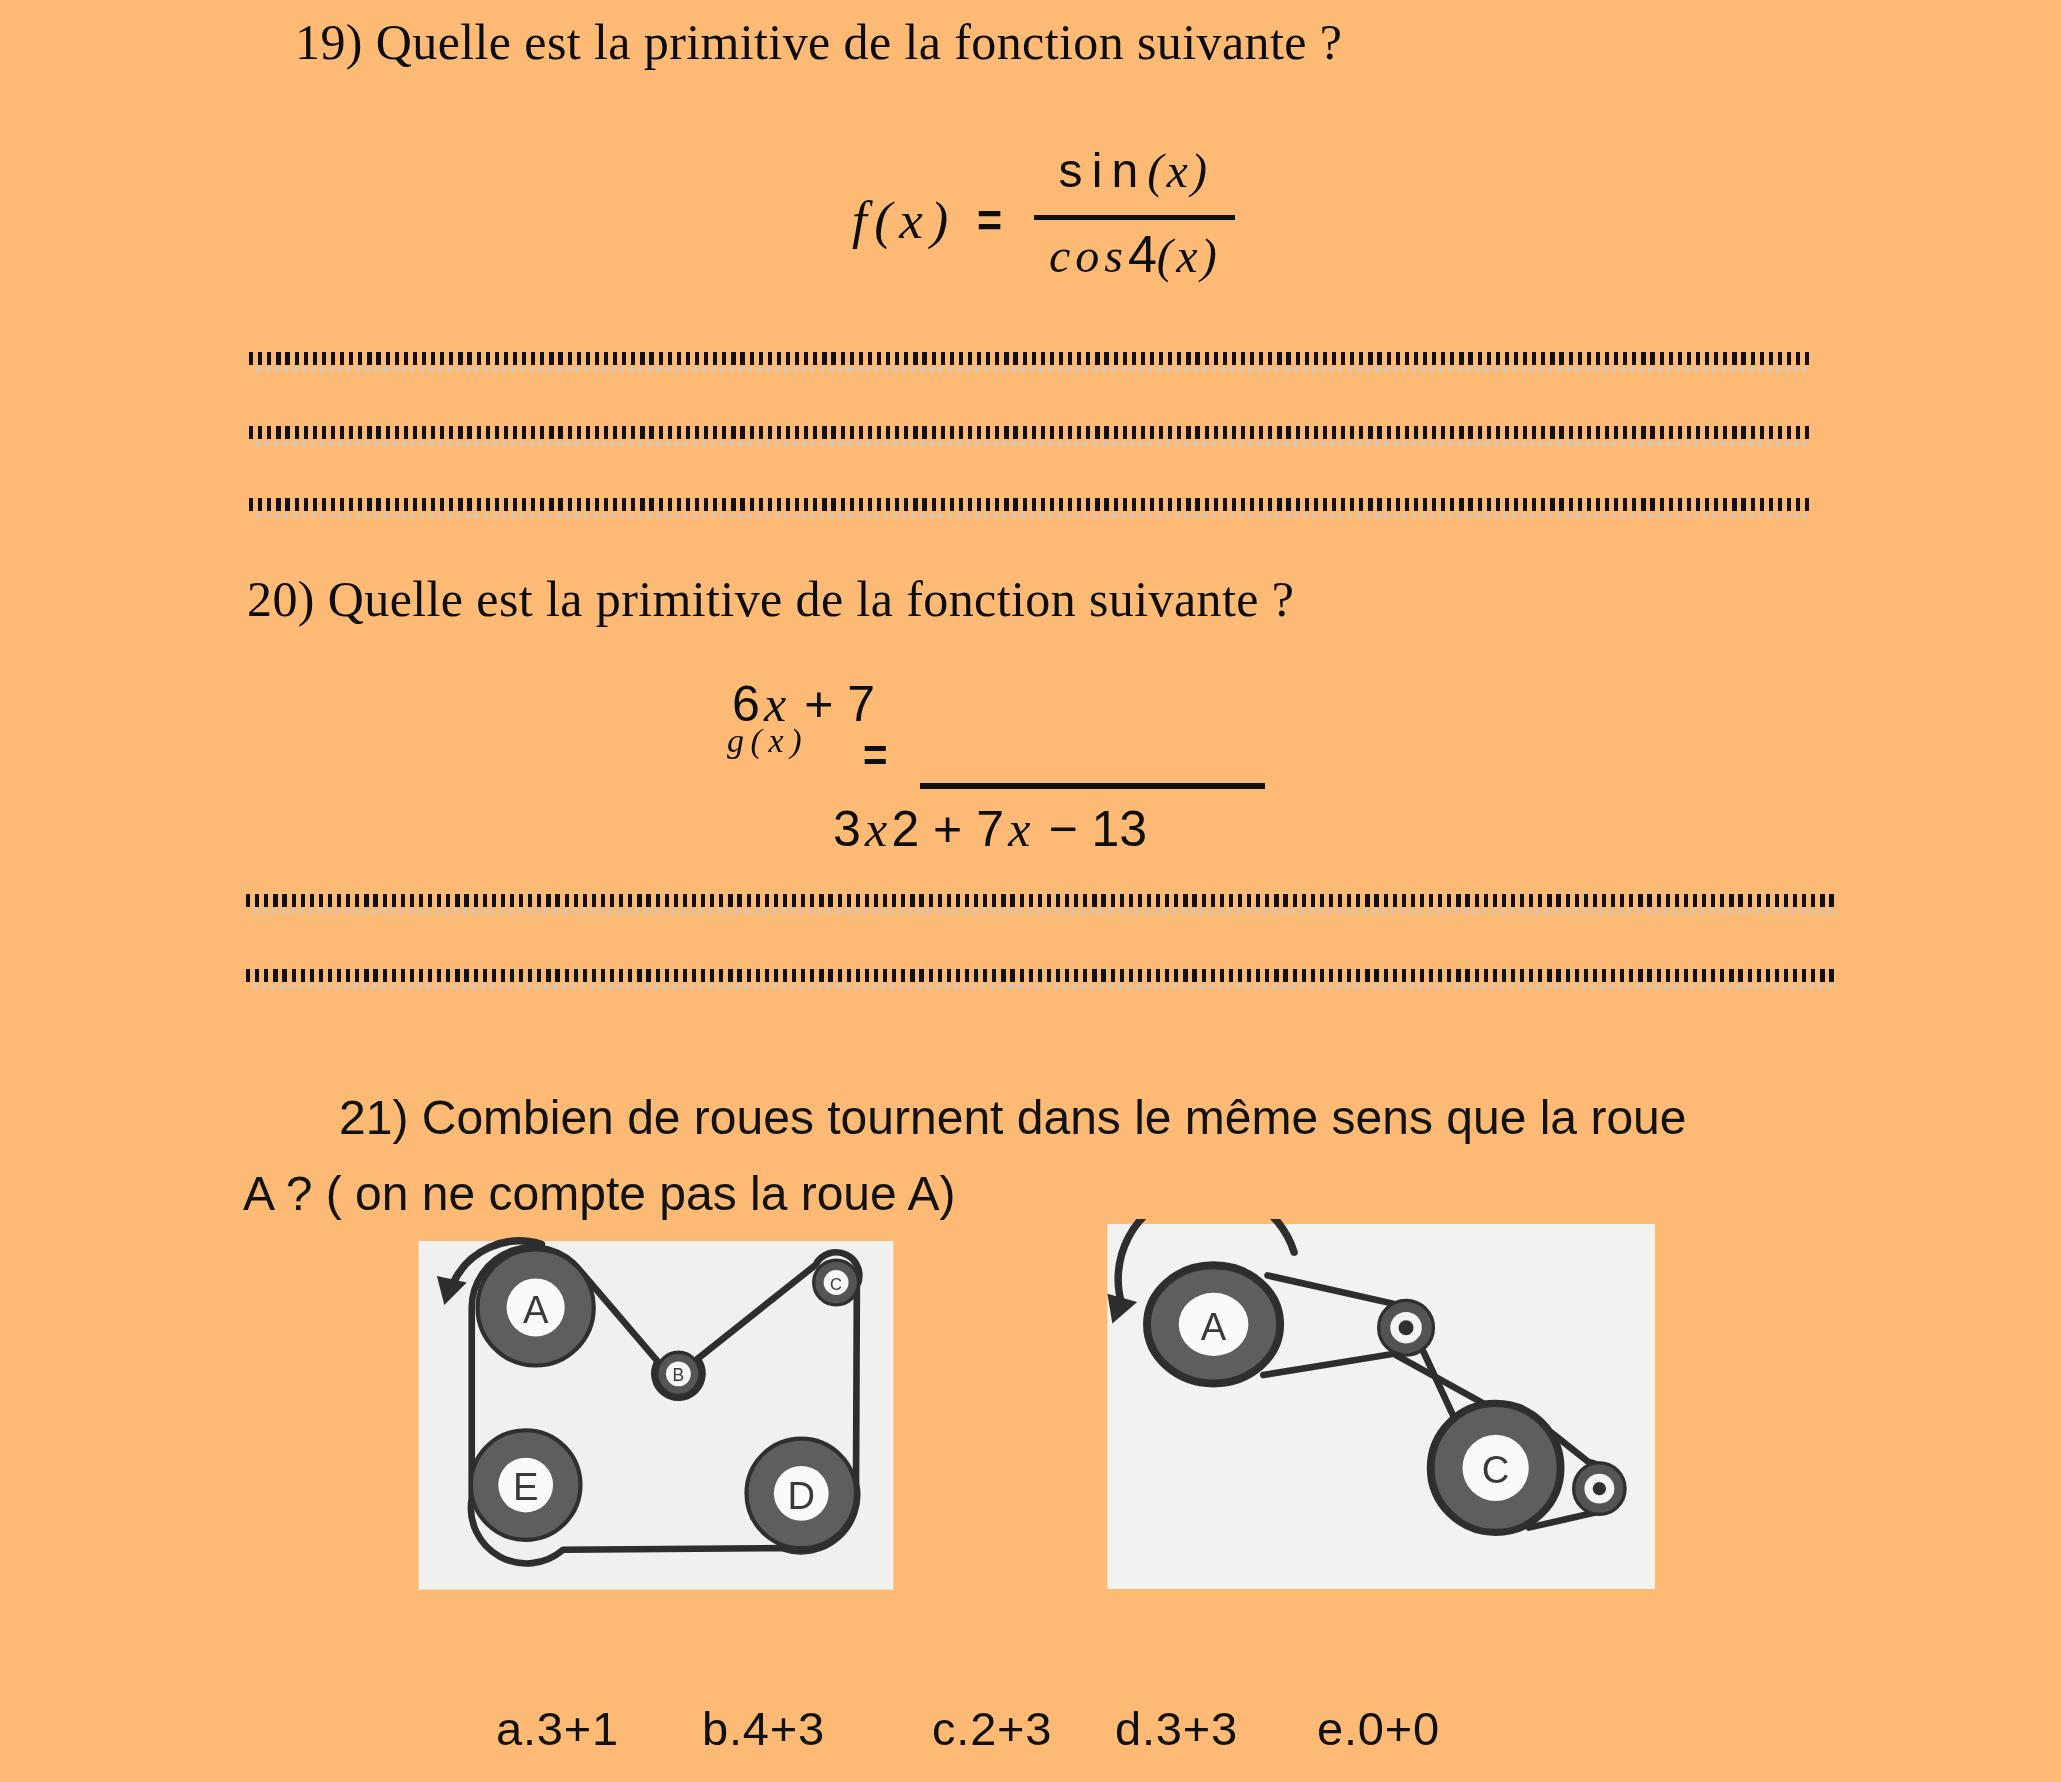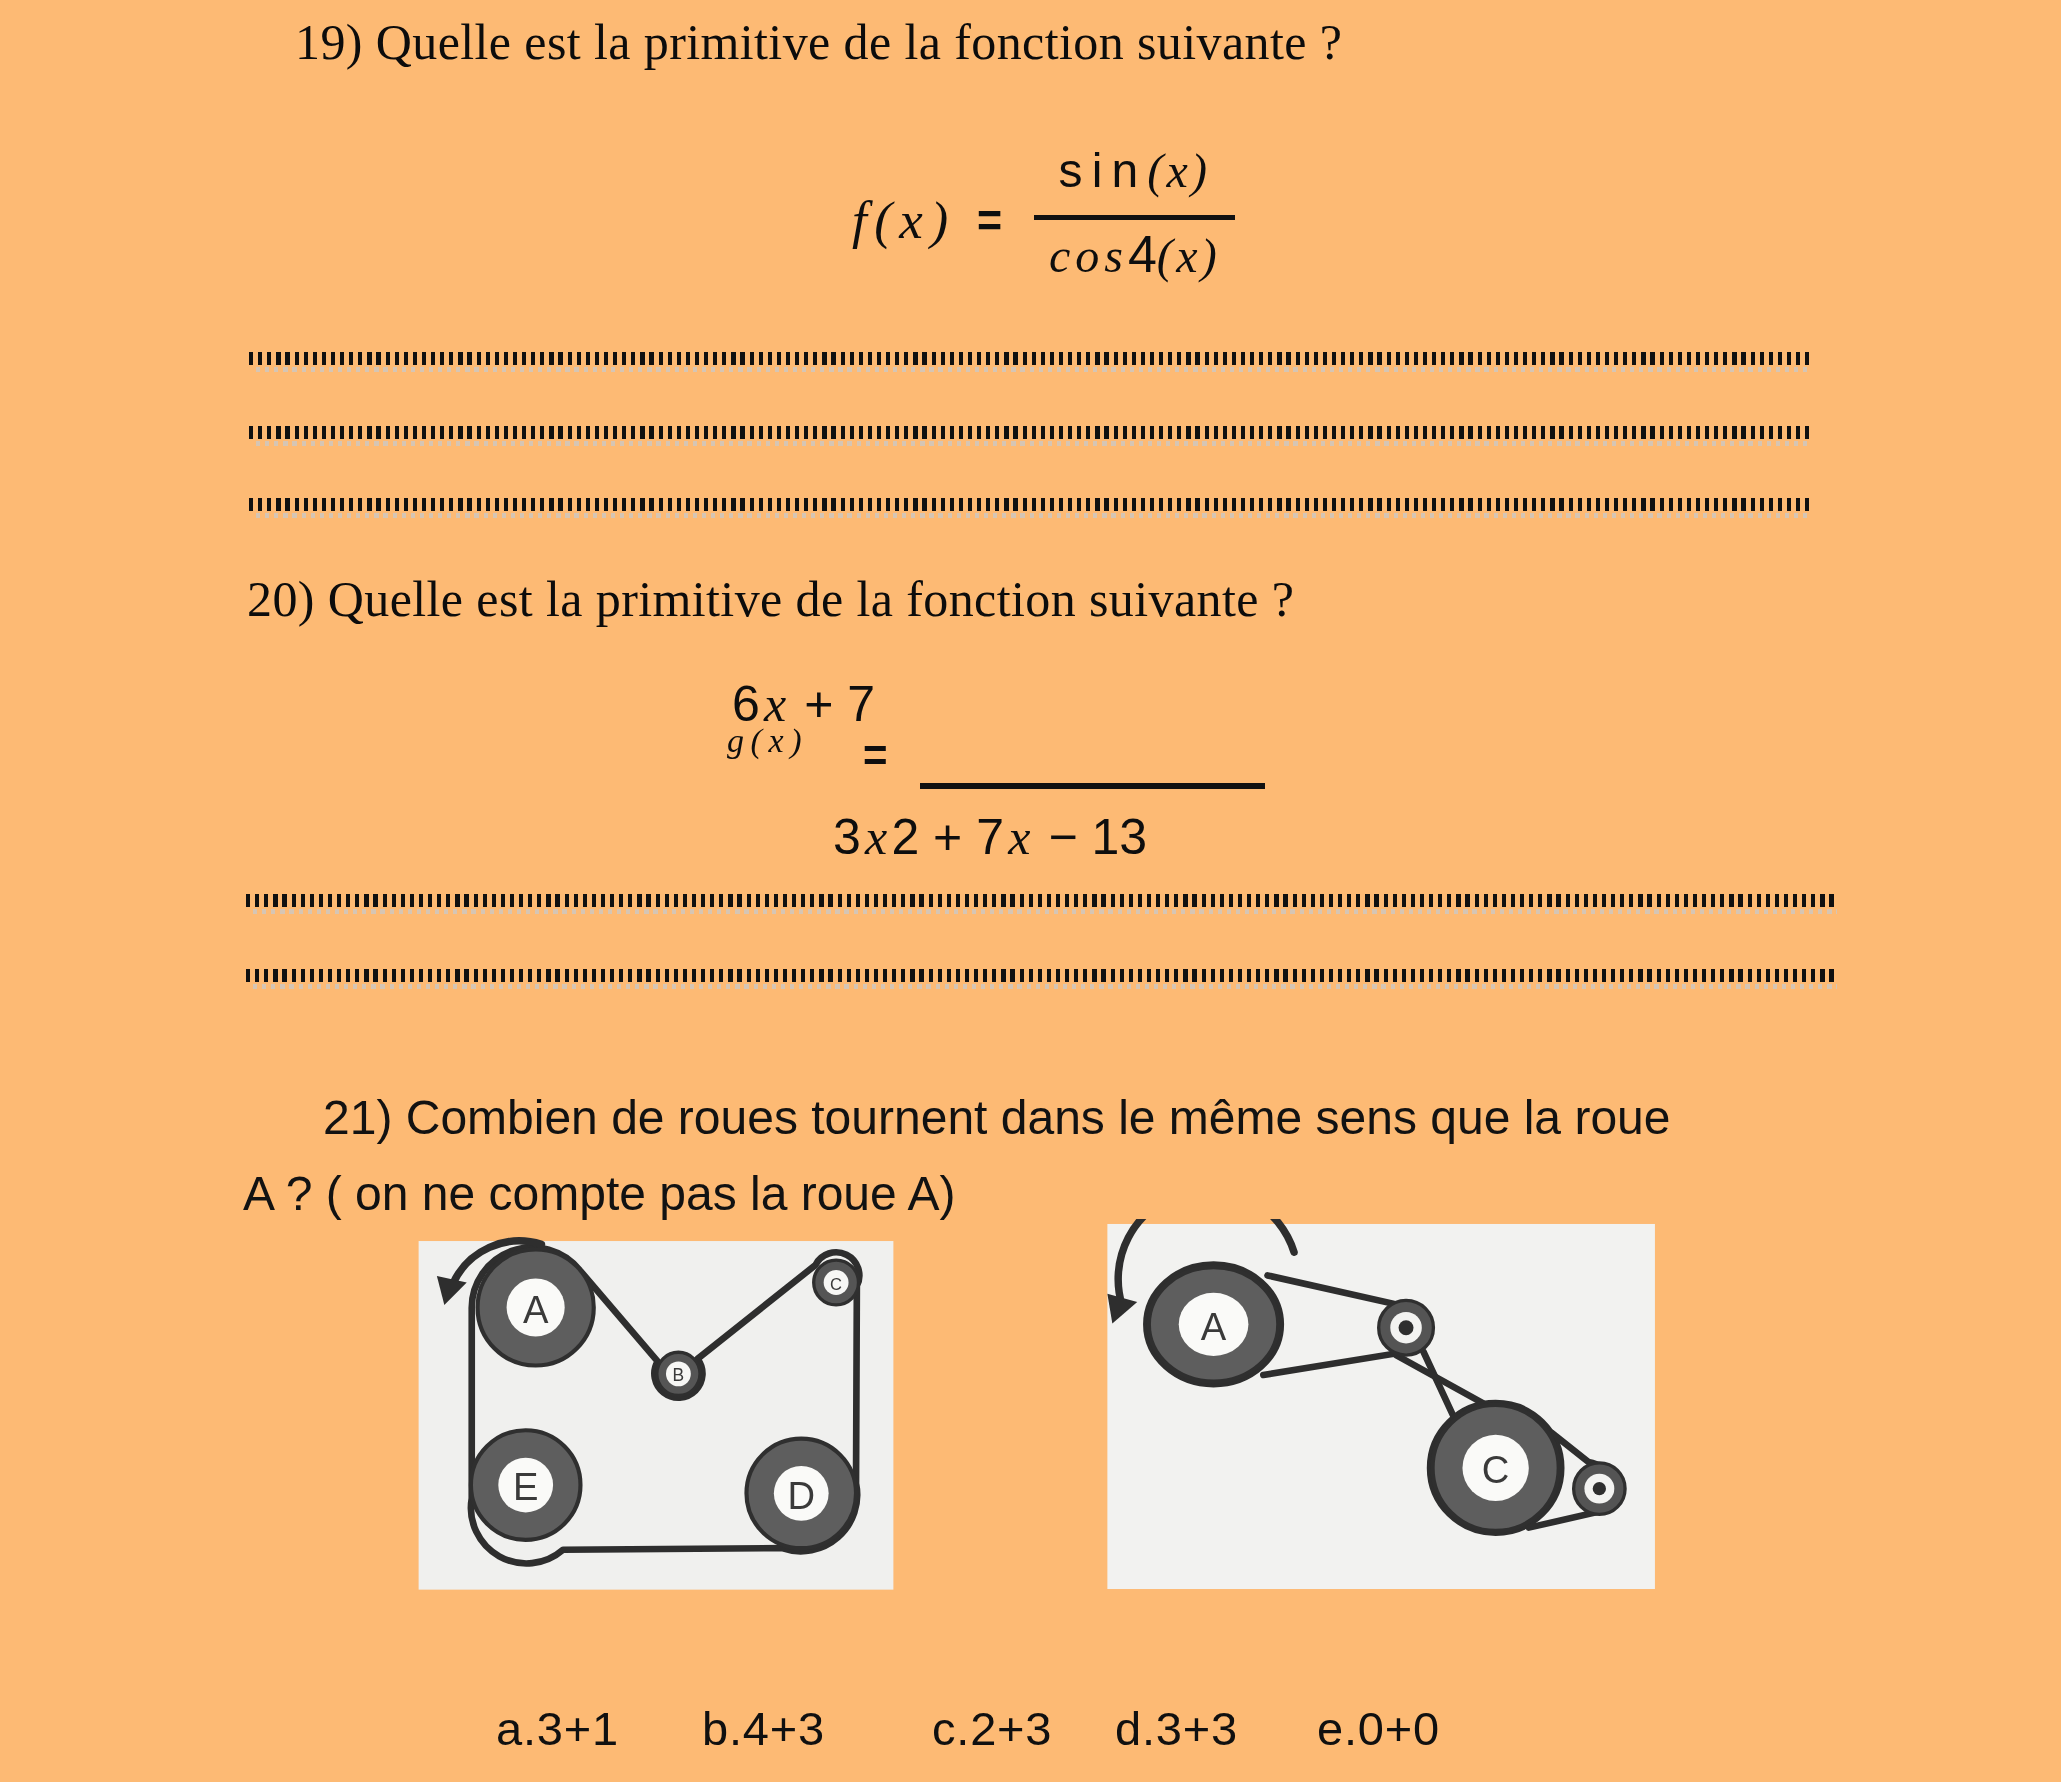--- a/index.html
+++ b/index.html
@@ -36,21 +36,21 @@
   
   .f20{position:absolute;left:727px;top:670px;width:582px;height:199px;
        font-size:50px;}
   .f20 .d{font-family:"Liberation Sans",sans-serif;}
   .f20 .v{font-family:"Liberation Serif",serif;font-style:italic;padding:0 4.2px;}
   .f20 .num{position:absolute;left:5px;top:5px;white-space:nowrap;}
   .f20 .lhs{position:absolute;left:0;top:52px;font-style:italic;font-size:34px;letter-spacing:6.6px;text-align:center;}
   .f20 .eq{position:absolute;left:136px;top:61px;font-family:"Liberation Sans",sans-serif;
            font-weight:700;font-size:42px;transform:scaleY(1.12);}
   .f20 .bar{position:absolute;left:193px;top:113px;width:345px;height:5.8px;background:#111;}
-  .f20 .den{position:absolute;left:106px;top:130px;white-space:nowrap;margin-top:8px;}
+  .f20 .den{position:absolute;left:106px;top:130px;white-space:nowrap;}
 
   
   .choice{position:absolute;top:1701px;font-family:"Liberation Sans",sans-serif;
           font-size:47px;letter-spacing:0.8px;color:#101010;white-space:nowrap;}
 
   
   .diag{position:absolute;}
   svg text{font-family:"Liberation Sans",sans-serif;fill:#3a3a3a;}
 </style>
 </head>
@@ -80,21 +80,21 @@
     <div class="num"><span class="d">6</span><span class="v">x</span><span class="d"> + 7</span></div>
     <span class="lhs">g(x)</span>
     <span class="eq">=</span>
     <div class="bar"></div>
     <div class="den"><span class="d">3</span><span class="v">x</span><span class="d">2</span><span class="d"> + 7</span><span class="v">x</span><span class="d"> − 13</span></div>
   </div>
 
   <div class="dotline" style="left:246px;top:894px;width:1593px"></div>
   <div class="dotline" style="left:246px;top:969px;width:1593px"></div>
 
-  <div class="q21-line" style="left:323px;top:1090px">21) Combien de roues tournent dans le même sens que la roue</div>
+  <div class="q21-line" style="left:339px;top:1090px">21) Combien de roues tournent dans le même sens que la roue</div>
   <div class="q21-line" style="left:243px;top:1166px">A ? ( on ne compte pas la roue A)</div>
 
   <svg class="diag" style="left:407px;top:1234px" width="498" height="366" viewBox="0 0 600 440">
     <rect x="14" y="8" width="572" height="420" fill="#f0f0ee"></rect>
 
     <path d="M 78 318 L 78 90 A 73 73 0 0 1 208 43 L 302 153 A 29 29 0 1 0 350 150 L 492 37 A 27 27 0 0 1 542 62 L 541 300 A 68 68 0 0 1 452 378 L 188 380 A 67 67 0 0 1 78 318" fill="none" stroke="#2e2e2e" stroke-width="8" stroke-linecap="round" stroke-linejoin="round"></path>
 
     <path d="M 162 12 A 88 88 0 0 0 55 60" fill="none" stroke="#2e2e2e" stroke-width="9" stroke-linecap="round"></path>
     <polygon points="45,85 36,50 72,58" fill="#2e2e2e"></polygon>
 

